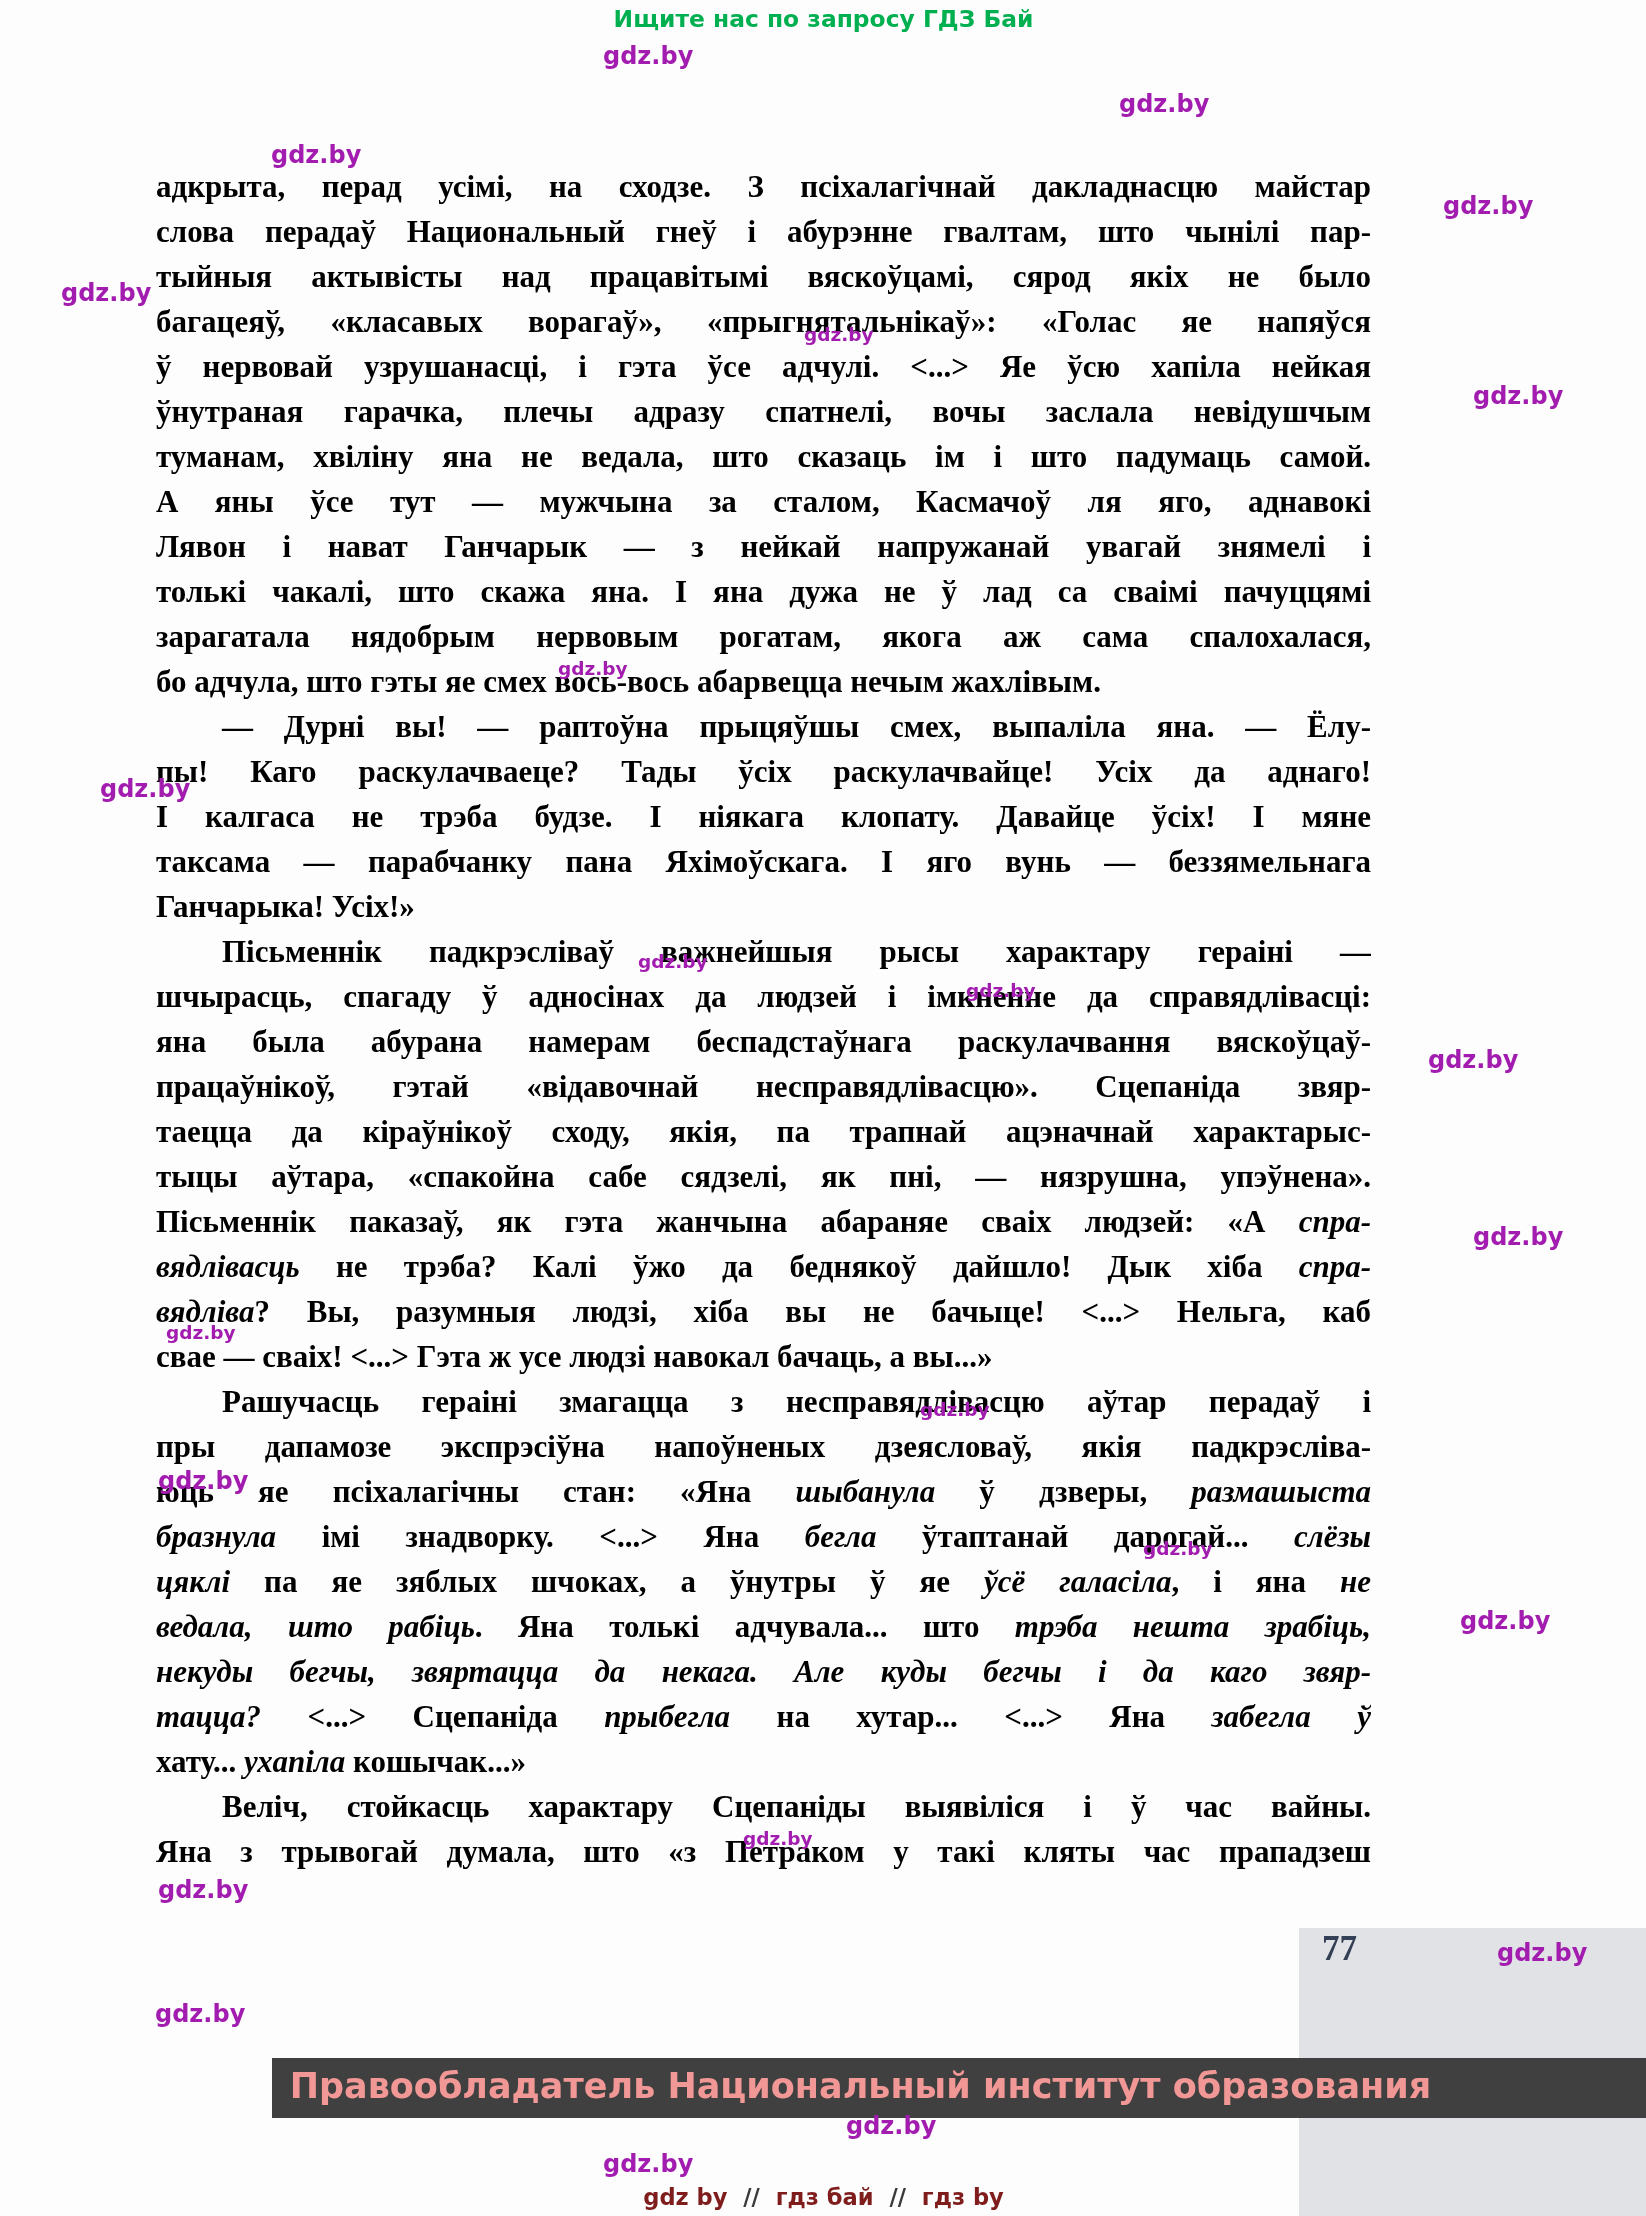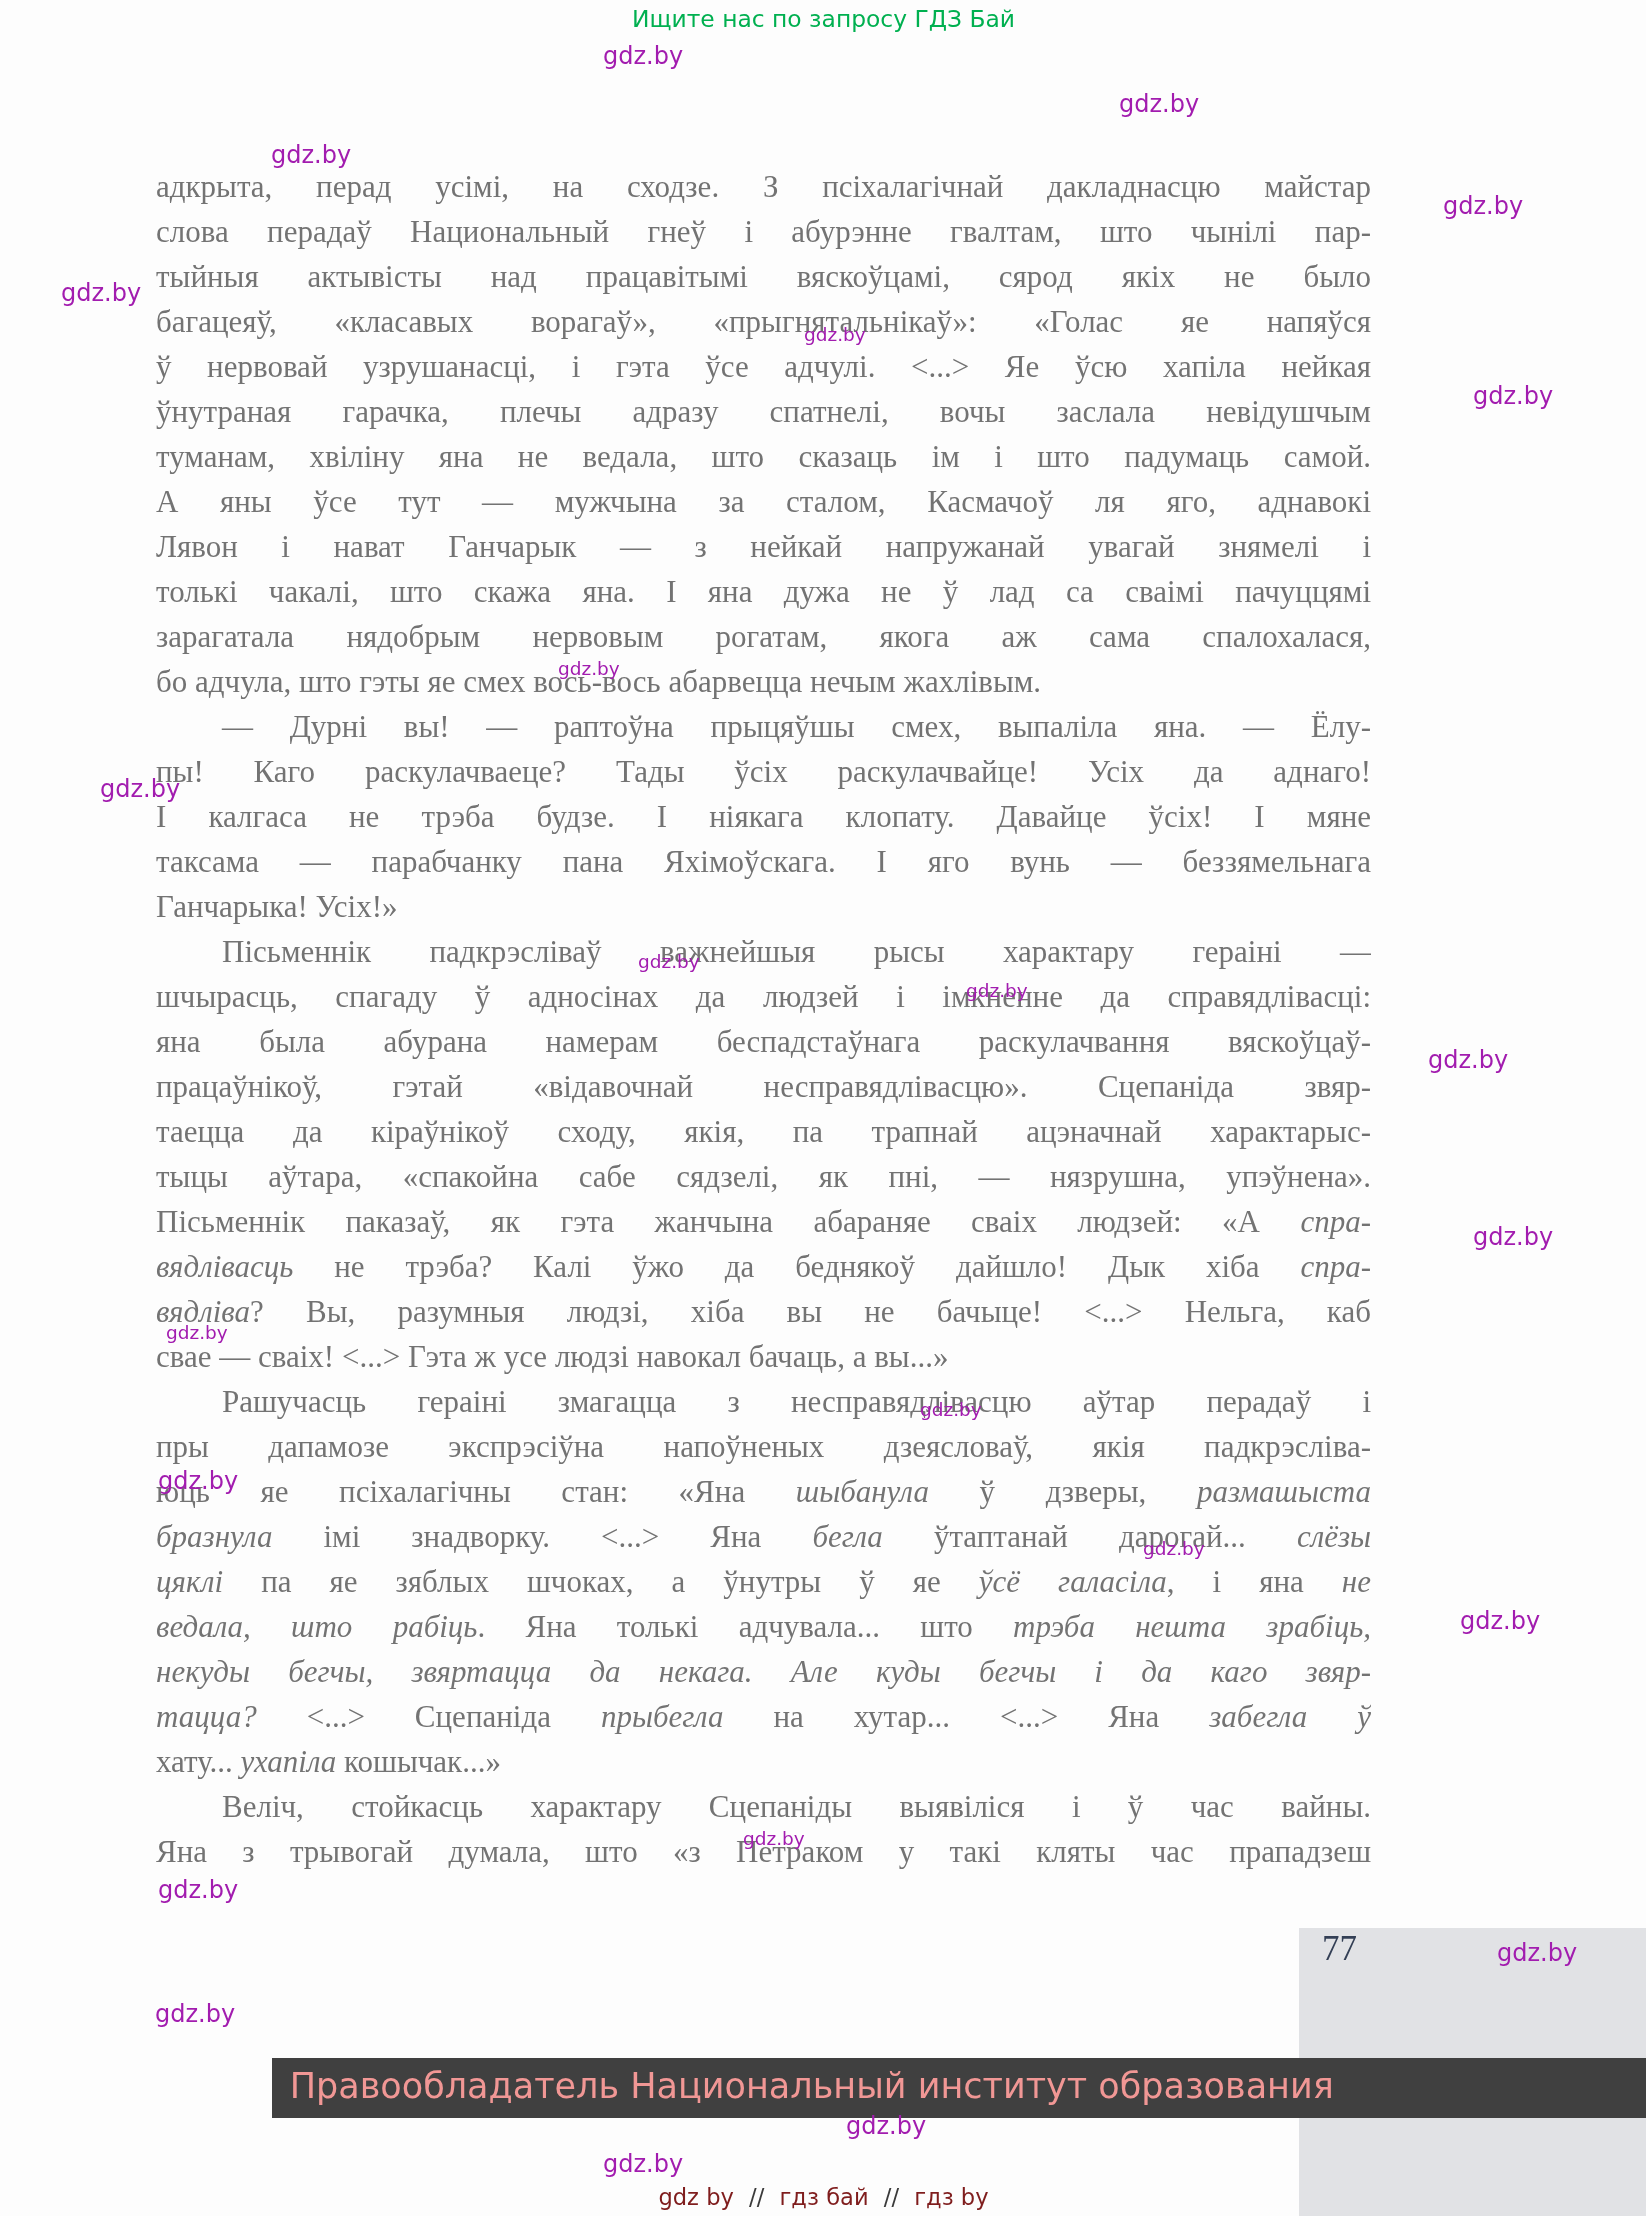--- a/index.html
+++ b/index.html
@@ -3,36 +3,37 @@
 <meta charset="utf-8">
 <style>
   html, body { margin: 0; padding: 0; background: #ffffff; }
   .page {
     position: relative;
     width: 1647px;
     height: 2216px;
     background: #fdfdfd;
     font-family: "Liberation Serif", serif;
     overflow: hidden;
+    font-weight: bold;
   }
   .promo {
     position: absolute;
     top: 4.8px; left: 0; right: 0;
     text-align: center;
     font-family: "DejaVu Sans", sans-serif;
     font-size: 23.4px;
     color: #00b050;
     z-index: 4;
   }
   .body-text {
     position: absolute;
     left: 156px; top: 164px;
     width: 1215px;
     font-size: 31px;
-    color: #737373;
+    color: #000000;
     z-index: 2;
   }
   .para { margin: 0; }
   .line {
     height: 45px;
     line-height: 45px;
     text-align: justify;
     text-align-last: justify;
     overflow: hidden;
   }

